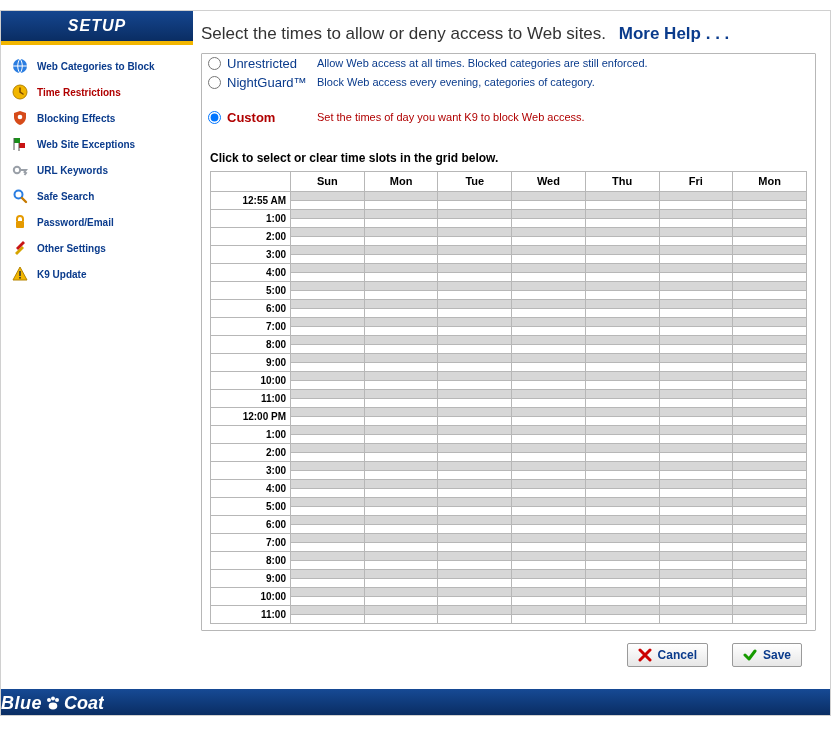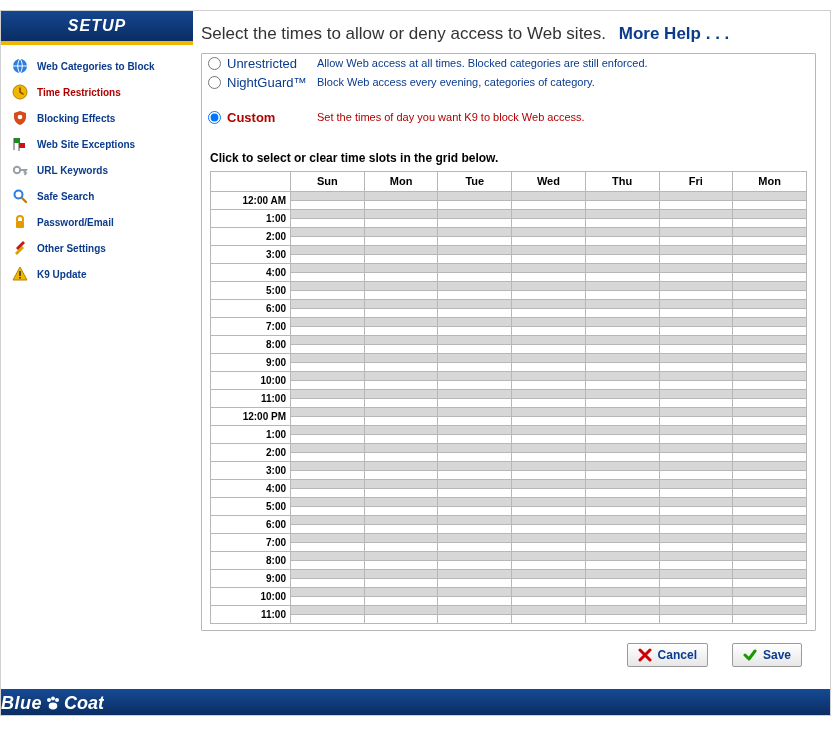--- a/index.html
+++ b/index.html
@@ -338,21 +338,21 @@
                   <th>Mon</th>
                   <th>Tue</th>
                   <th>Wed</th>
                   <th>Thu</th>
                   <th>Fri</th>
                   <th>Mon</th>
                 </tr>
               </thead>
             <tbody id="schedule-body">
                 <tr>
-                  <td class="time-label" rowspan="2">12:00 AM</td>
+                  <td class="time-label" rowspan="2">12:55 AM</td>
                   <td class="slot"></td>
                   <td class="slot"></td>
                   <td class="slot"></td>
                   <td class="slot"></td>
                   <td class="slot"></td>
                   <td class="slot"></td>
                   <td class="slot"></td>
                 </tr>
                 <tr class="sub">
                   <td class="slot"></td>

